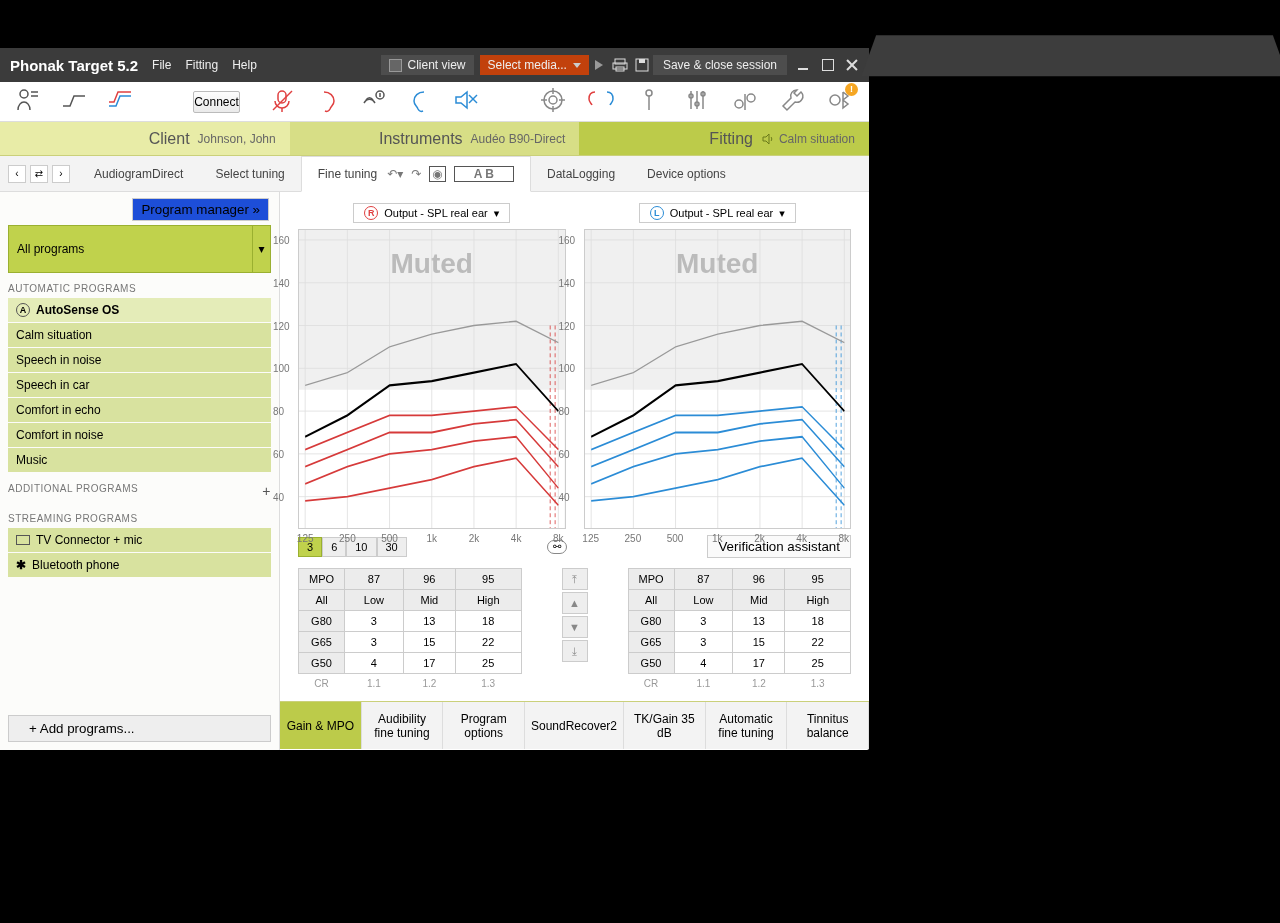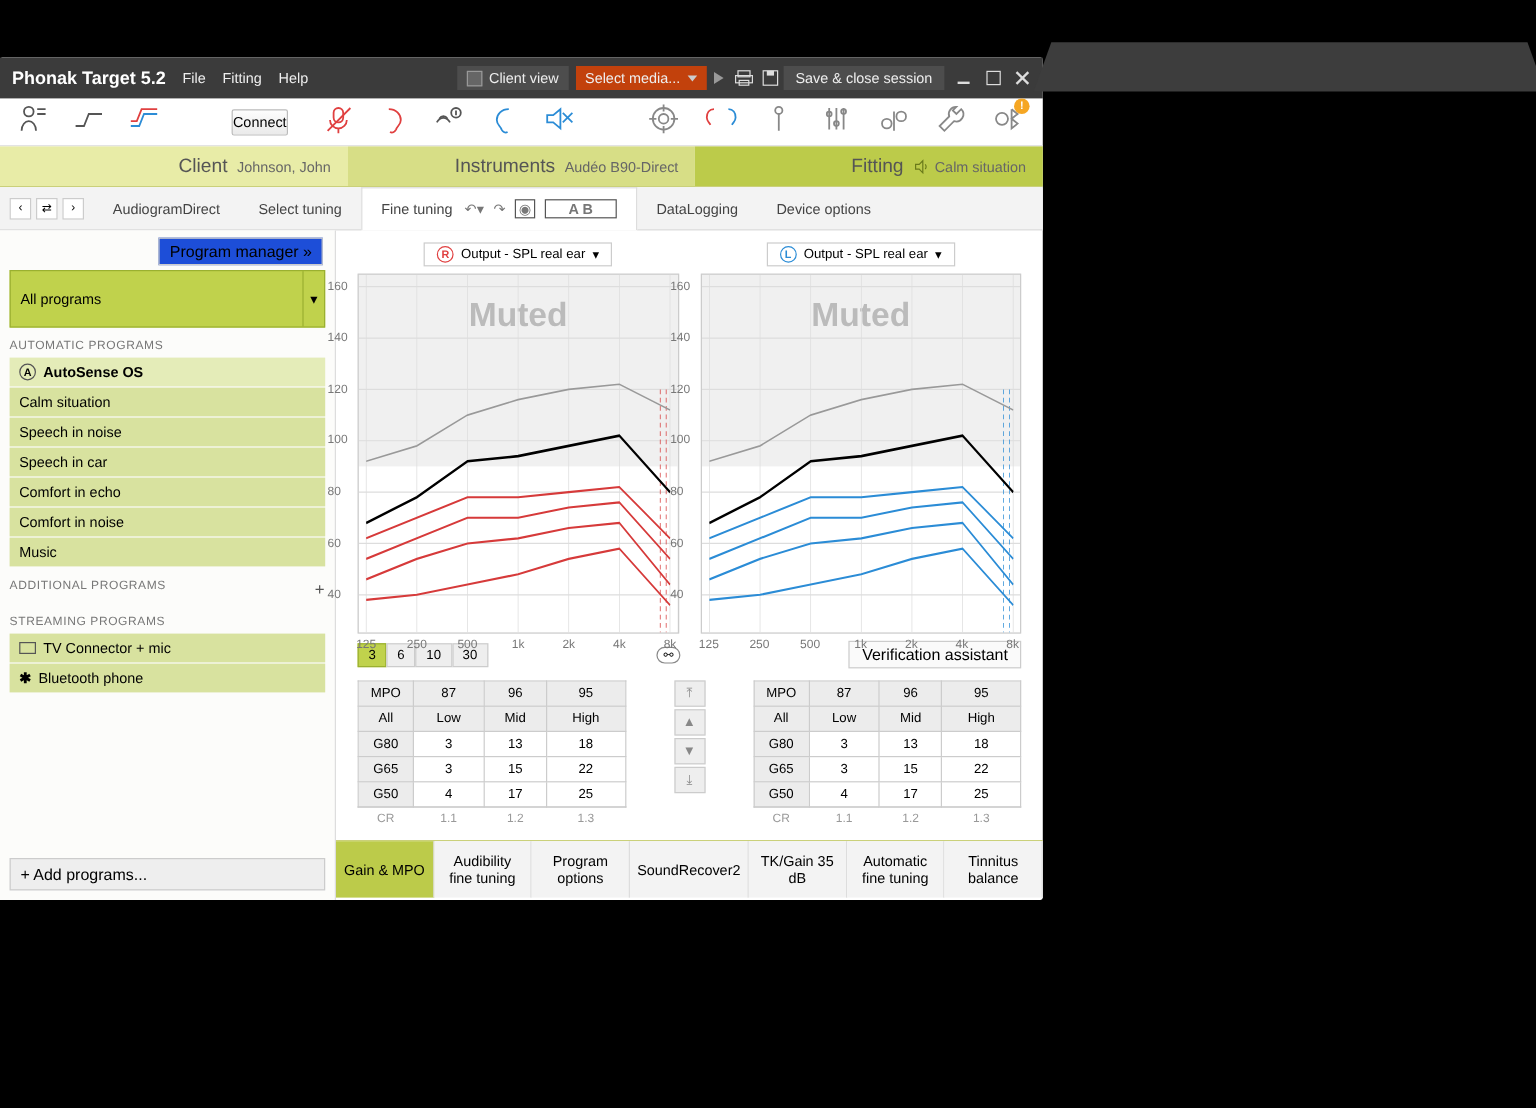--- a/index.html
+++ b/index.html
@@ -62,21 +62,21 @@
 .sidebar .sel{margin:0 8px;background:#c0d24c;border:1px solid #9ab030;padding:16px 8px;display:flex;align-items:center;position:relative;}
 .sidebar .sel .dd{position:absolute;right:0;top:0;bottom:0;width:18px;border-left:1px solid #9ab030;display:flex;align-items:center;justify-content:center;}
 .sidebar .gh{margin:10px 8px 4px;color:#777;font-size:10px;letter-spacing:0.5px;}
 .sidebar .gh .plus{float:right;font-size:14px;color:#555;}
 .sidebar ul{list-style:none;margin:0 8px;}
 .sidebar li{background:#d8e29f;padding:5px 8px;margin-bottom:1px;display:flex;align-items:center;gap:6px;}
 .sidebar li.hdr{background:#e4ecb8;font-weight:600;}
 .sidebar li .circ{width:14px;height:14px;border:1px solid #555;border-radius:50%;font-size:9px;text-align:center;line-height:12px;}
 .sidebar li .tv{width:14px;height:10px;border:1px solid #555;}
 .sidebar li .bt{font-weight:700;}
-.sidebar .addp{margin:auto 8px 8px;background:#eee;border:1px solid #ccc;padding:5px 8px;text-align:left;}
+.sidebar .addp{margin:auto 8px 8px;background:#eee;border:1px solid #ccc;padding:5px 20px;text-align:left;}
 
 .workspace{flex:1;display:flex;flex-direction:column;}
 .charts{display:flex;gap:18px;padding:10px 18px 0;}
 .chartbox{flex:1;position:relative;}
 .chartsel{text-align:center;margin-bottom:6px;}
 .chartsel .pill{display:inline-flex;align-items:center;gap:6px;border:1px solid #ccc;padding:2px 10px;font-size:11px;background:#fff;}
 .chartsel .R{width:14px;height:14px;border:1.5px solid #e04040;color:#e04040;border-radius:50%;font-size:9px;text-align:center;line-height:12px;font-weight:700;}
 .chartsel .L{width:14px;height:14px;border:1.5px solid #2b8cd6;color:#2b8cd6;border-radius:50%;font-size:9px;text-align:center;line-height:12px;font-weight:700;}
 .plot{height:300px;position:relative;border:1px solid #ccc;background:#f0f0f0;}
 .plot .muted{position:absolute;top:18px;left:50%;transform:translateX(-50%);font-size:28px;color:#bbb;font-weight:600;}

